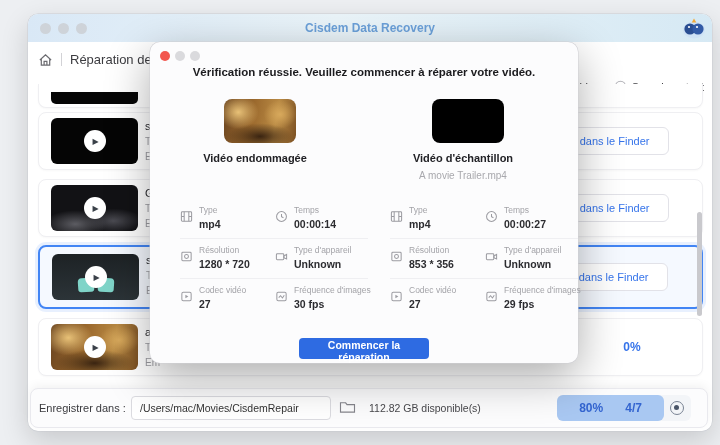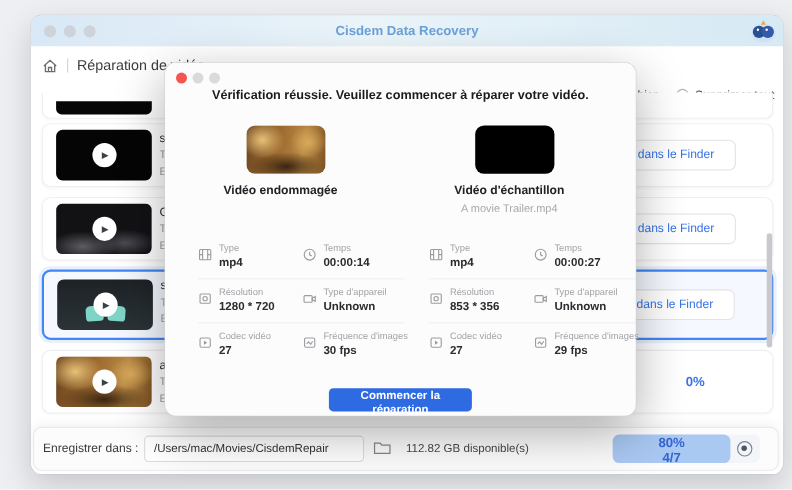--- a/index.html
+++ b/index.html
@@ -48,24 +48,24 @@
   .scrollbar{position:absolute;left:669px;top:198px;width:5px;height:104px;background:#c9c9cd;border-radius:3px;}
   .footer{position:absolute;left:2px;top:374px;width:678px;height:40px;background:#fcfcfd;border:1px solid #e9e9ee;border-radius:8px;
     box-sizing:border-box;box-shadow:0 -3px 10px rgba(0,0,0,0.05);}
   .f-label{position:absolute;left:8px;top:13px;font-size:11px;color:#3a3a3e;}
   .f-input{position:absolute;left:100px;top:7px;width:200px;height:24px;border:1px solid #dbdbe0;border-radius:4px;background:#fff;
     font-size:10.5px;color:#333;line-height:23px;padding:0 8px;box-sizing:border-box;white-space:nowrap;overflow:hidden;}
   .f-folder{position:absolute;left:308px;top:11px;}
   .f-disk{position:absolute;left:338px;top:13px;font-size:10.5px;color:#48484c;}
   .track{position:absolute;left:526px;top:6px;width:134px;height:26px;background:#f3f5f8;border-radius:6px;}
   .fill{position:absolute;left:0;top:0;height:100%;width:80%;background:#a9c8f2;border-radius:6px;
-    display:flex;align-items:center;justify-content:space-evenly;font-size:12px;font-weight:bold;color:#3465d0;flex-direction:column;}
+    display:flex;align-items:center;justify-content:space-evenly;font-size:12px;font-weight:bold;color:#3465d0;}
   .stopbtn{position:absolute;right:7px;top:6px;width:14px;height:14px;border:1.5px solid #7a8494;border-radius:50%;box-sizing:border-box;cursor:pointer;}
   .stopbtn::after{content:"";position:absolute;left:3px;top:3px;width:5px;height:5px;background:#4a5568;border-radius:50%;}
-  .dialog{position:absolute;left:150px;top:57px;width:428px;height:321px;background:#fcfcfd;border-radius:10px;z-index:10;
+  .dialog{position:absolute;left:150px;top:42px;width:428px;height:321px;background:#fcfcfd;border-radius:10px;z-index:10;
     box-shadow:0 0 0 0.5px #cfcfd4,0 14px 45px rgba(0,0,0,0.33);}
   .d-dots{position:absolute;left:10px;top:9px;display:flex;gap:5px;}
   .d-dots .dot{width:10px;height:10px;}
   .d-title{position:absolute;left:0;right:0;top:24px;text-align:center;font-size:11.5px;font-weight:bold;color:#1b1b1e;}
   .dthumb{position:absolute;top:57px;width:72px;height:44px;border-radius:8px;overflow:hidden;}
   .dthumb.damaged{left:74px;}
   .dthumb.sample{left:282px;background:#000;}
   .d-label{position:absolute;top:110px;width:160px;text-align:center;font-size:11px;font-weight:bold;color:#222226;}
   .d-file{position:absolute;top:128px;width:170px;text-align:center;font-size:10px;color:#a8a8ad;white-space:nowrap;}
   .dl{left:25px;} .dr{left:233px;}

